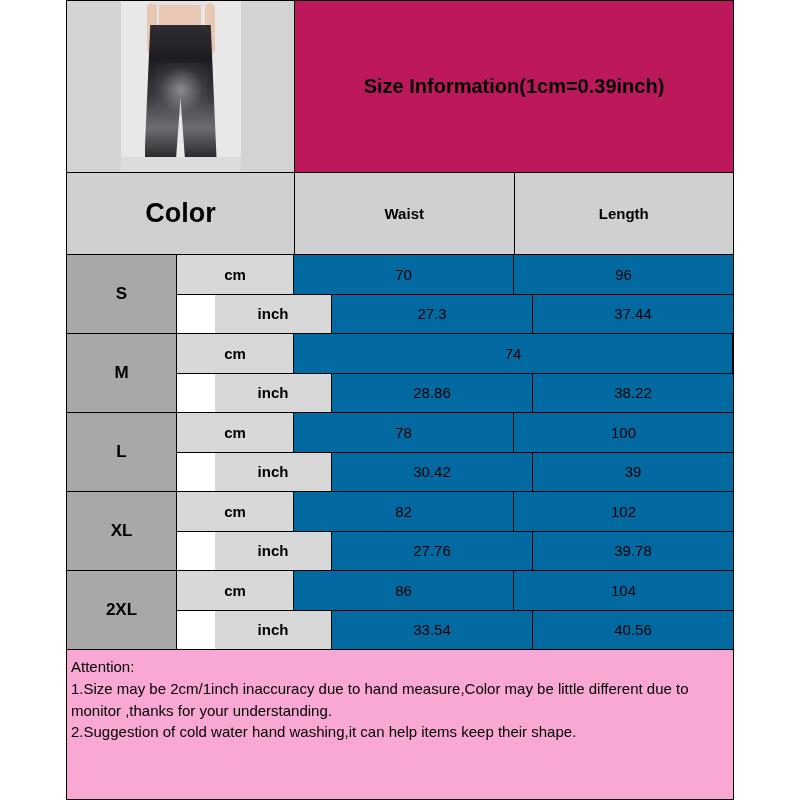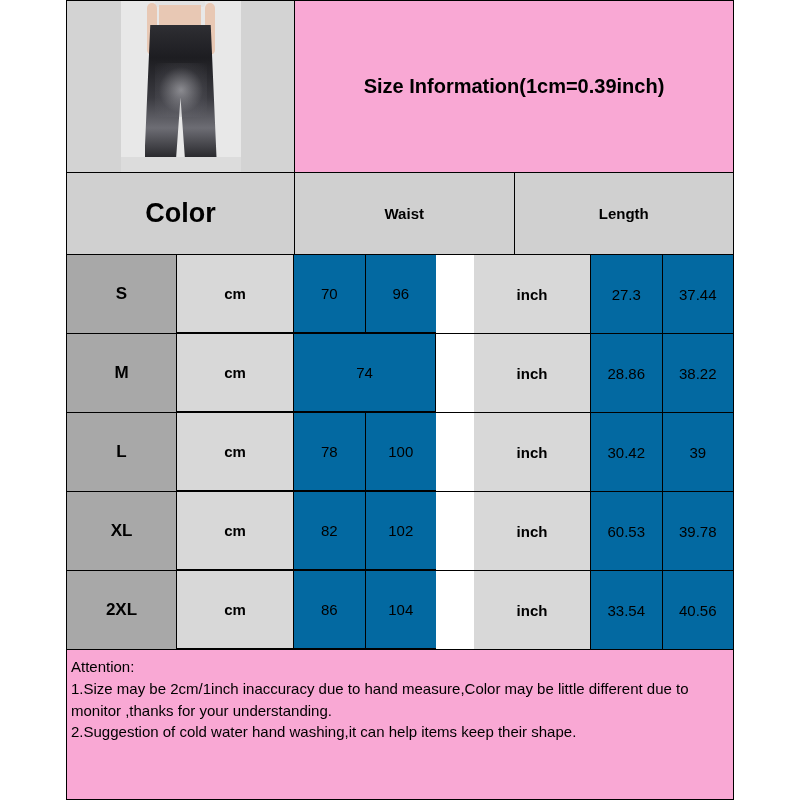--- a/index.html
+++ b/index.html
@@ -42,21 +42,21 @@
   .header-img-cell {
     width: 228px;
     border-right: 1px solid #000000;
     box-sizing: border-box;
     background: #d3d3d3;
     position: relative;
     overflow: hidden;
   }
   .header-title-cell {
     flex: 1;
-    background: #f9a8d4;
+    background: #be185d;
     display: flex;
     align-items: center;
     justify-content: center;
     text-align: center;
   }
   .header-title-cell .title {
     font-size: 20px;
     font-weight: bold;
     letter-spacing: 0px;
   }
@@ -182,21 +182,21 @@
     box-sizing: border-box;
     display: flex;
     align-items: center;
     justify-content: center;
     font-size: 17px;
     font-weight: bold;
   }
   .size-values {
     flex: 1;
     display: flex;
-    flex-direction: row;
+    flex-direction: column;
   }
   .unit-row {
     flex: 1;
     display: flex;
     border-bottom: 1px solid #000000;
     box-sizing: border-box;
   }
   .unit-row.last { border-bottom: none; padding-left: 38px; }
   .unit-cell {
     width: 117px;
@@ -315,21 +315,21 @@
       <div class="size-row">
         <div class="size-label">XL</div>
         <div class="size-values">
           <div class="unit-row">
             <div class="unit-cell">cm</div>
             <div class="val-cell">82</div>
             <div class="val-cell last">102</div>
           </div>
           <div class="unit-row last">
             <div class="unit-cell">inch</div>
-            <div class="val-cell">60.53</div>
+            <div class="val-cell">27.76</div>
             <div class="val-cell last">39.78</div>
           </div>
         </div>
       </div>
 
       <div class="size-row last">
         <div class="size-label">2XL</div>
         <div class="size-values">
           <div class="unit-row">
             <div class="unit-cell">cm</div>

